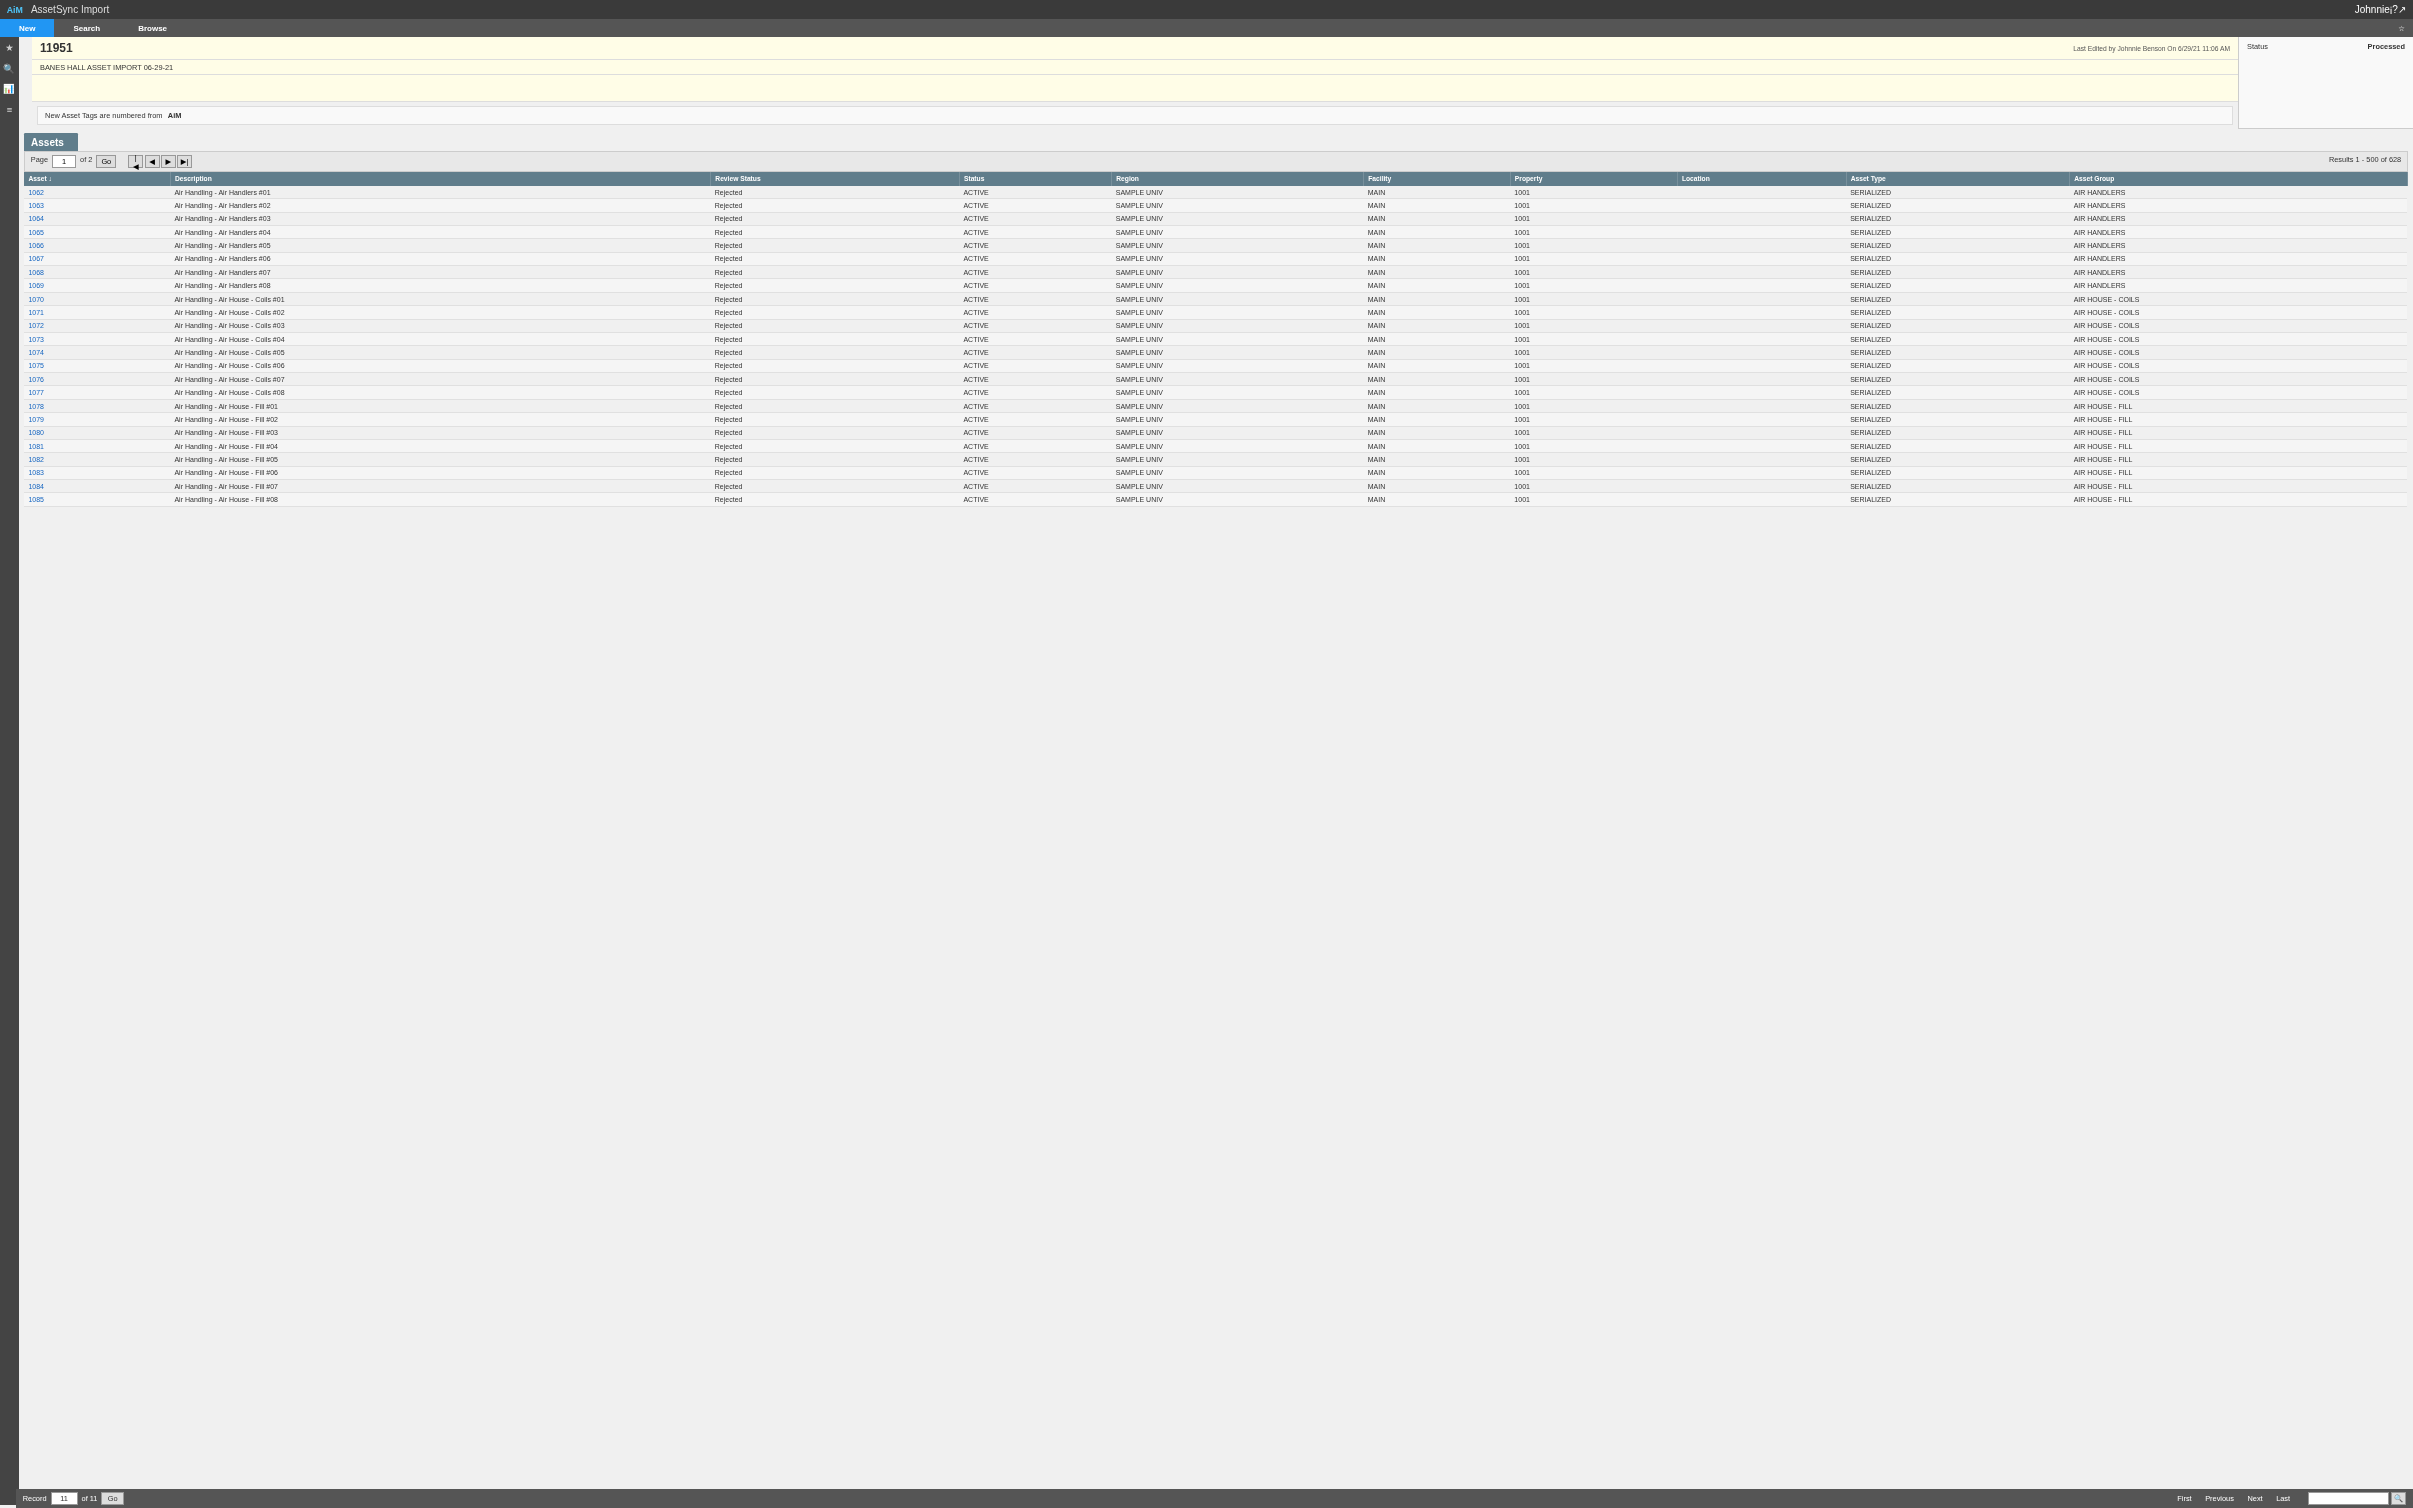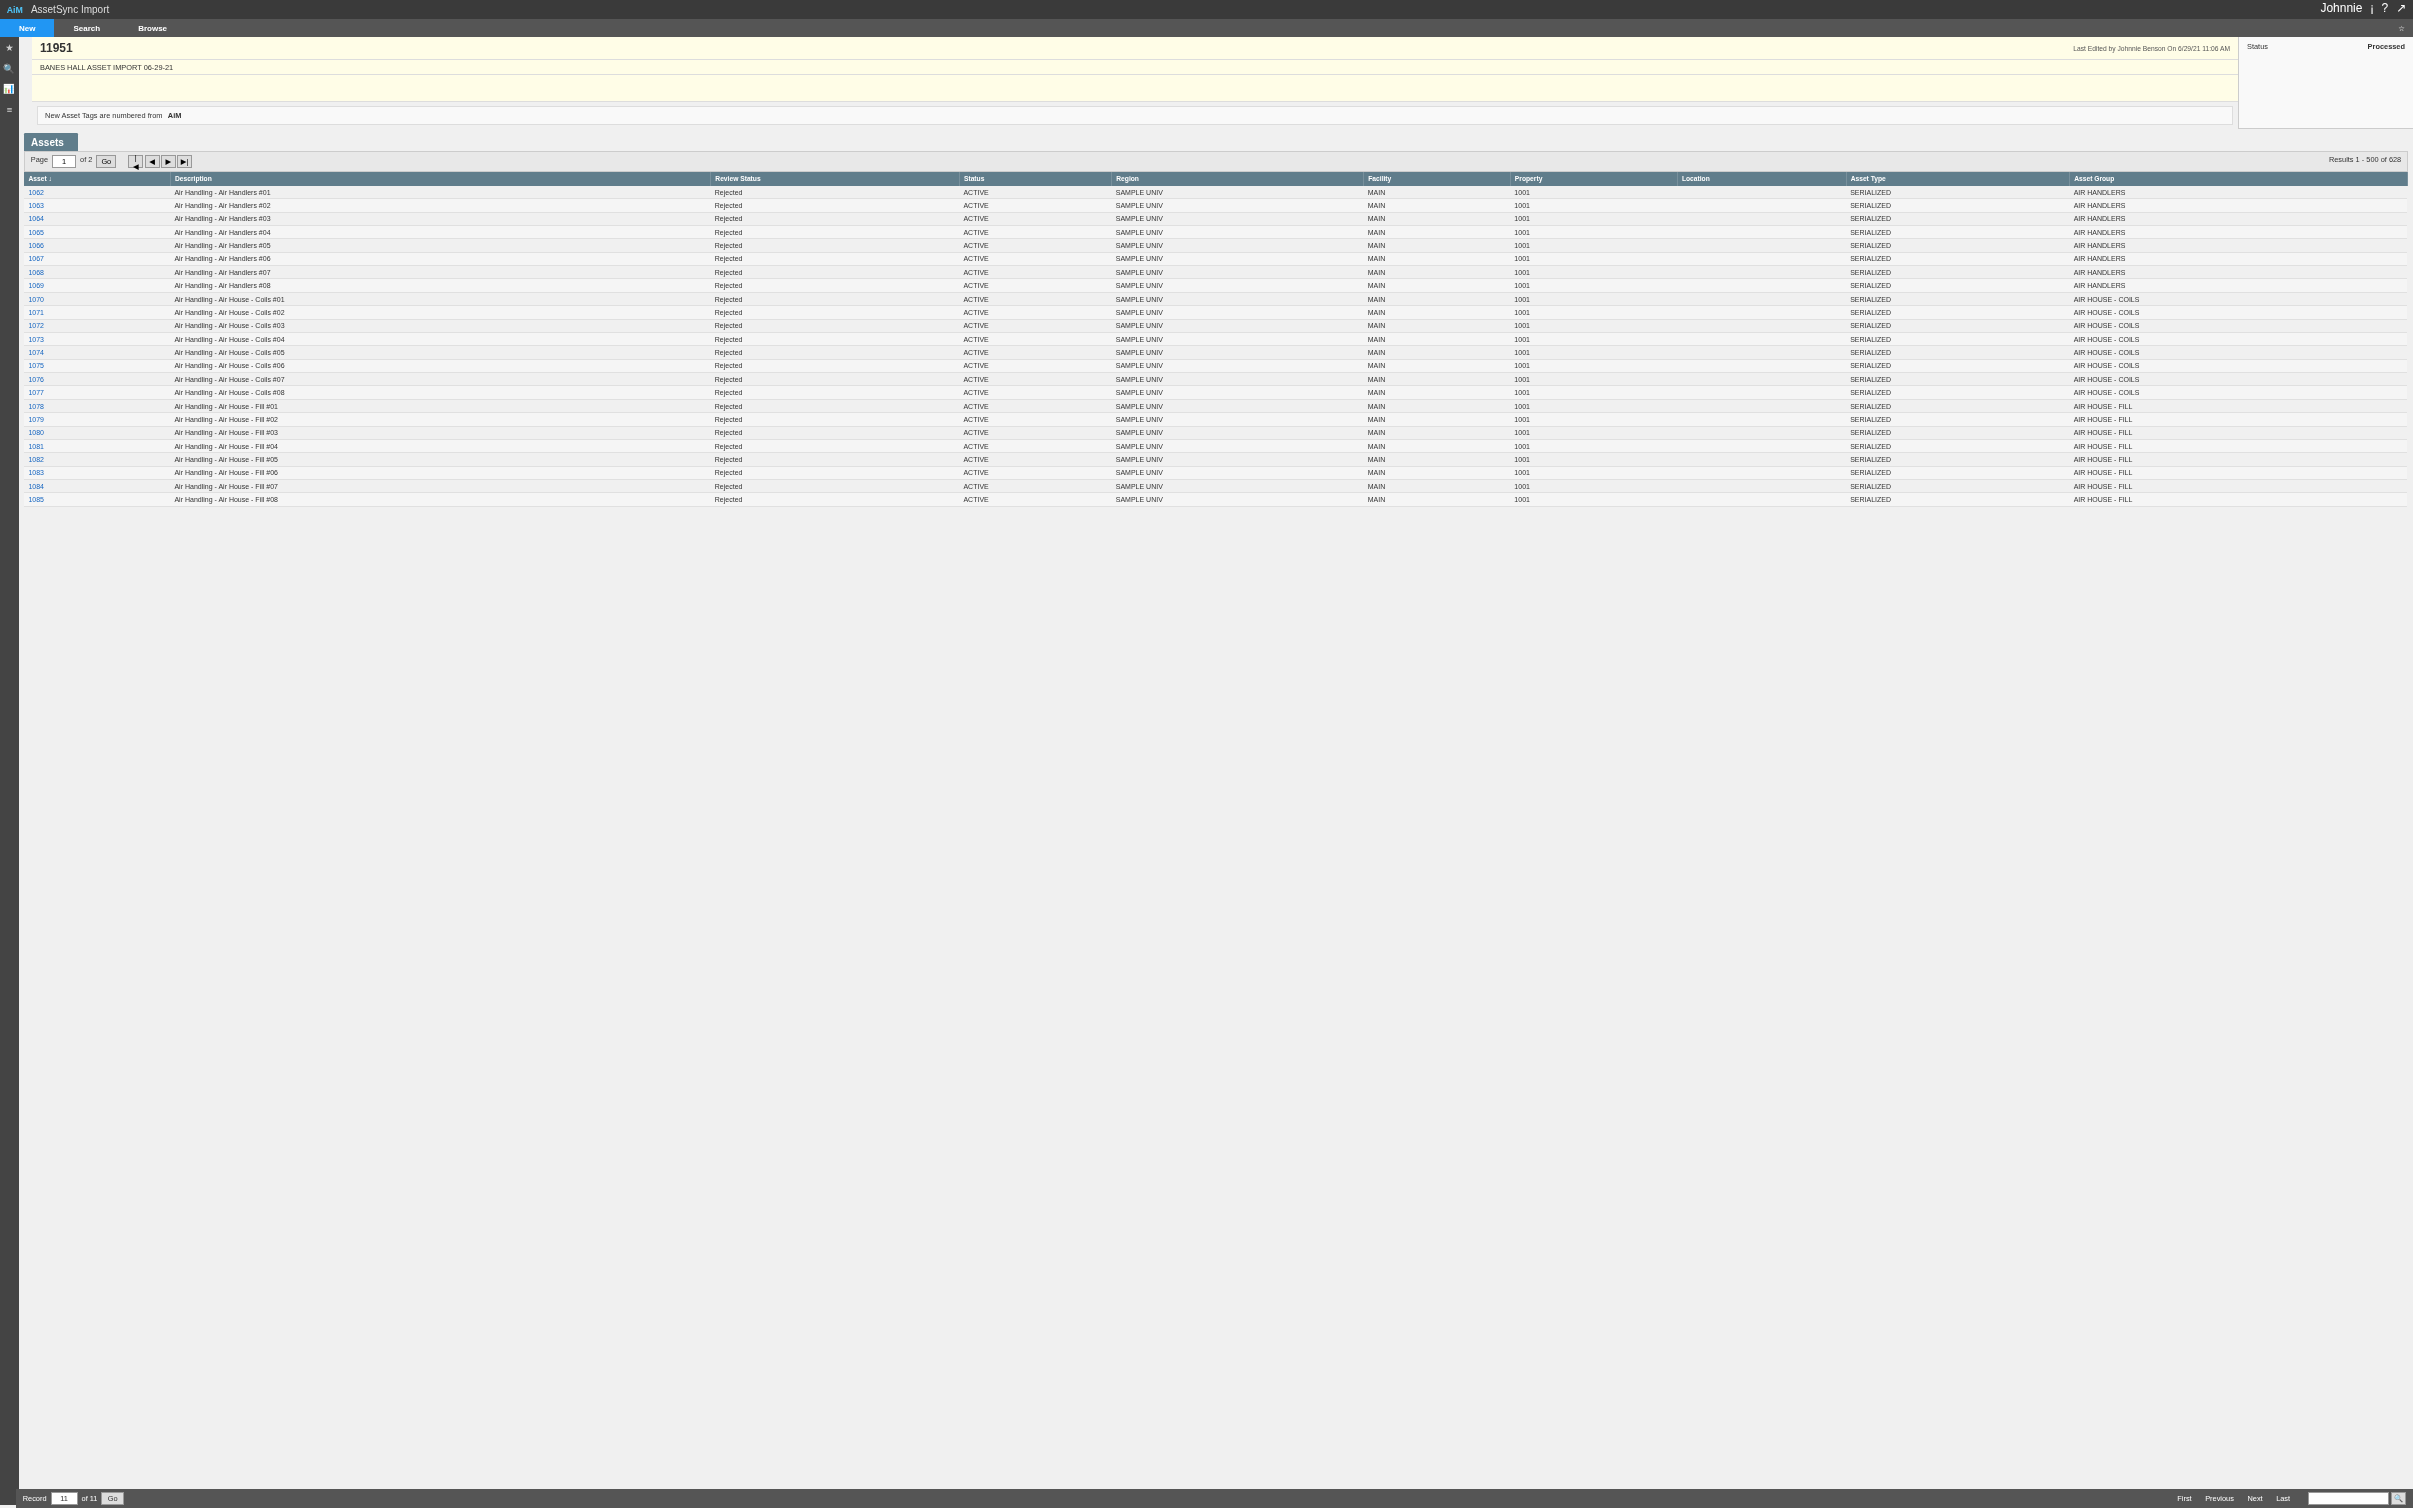--- a/index.html
+++ b/index.html
@@ -5,21 +5,21 @@
     * { box-sizing: border-box; margin: 0; padding: 0; }
     body { font-family: Arial, sans-serif; font-size: 7.4px; background: #f0f0f0; color: #333; }
 
     
     .top-bar {
       display: flex; align-items: center; background: #3a3a3a; color: #fff;
       height: 19px; padding: 0 6.7px; gap: 5.4px;
     }
     .top-bar .app-logo { font-weight: bold; color: #4fc3f7; font-size: 8.8px; margin-right: 2.7px; }
     .top-bar .app-name { font-size: 10px; color: #ddd; flex: 1; }
-    .top-bar .top-icons { display: flex; gap: 8px; align-items: flex-start; font-size: 12px; }
+    .top-bar .top-icons { display: flex; align-items: center; font-size: 10px; }
     .top-bar .top-icons span { cursor: pointer; }
 
     
     .nav-bar {
       display: flex; background: #555; height: 18px; align-items: stretch;
     }
     .nav-btn {
       padding: 0 19px; display: flex; align-items: center; cursor: pointer;
       font-size: 8px; font-weight: bold; color: #fff; border: none; background: transparent;
     }

